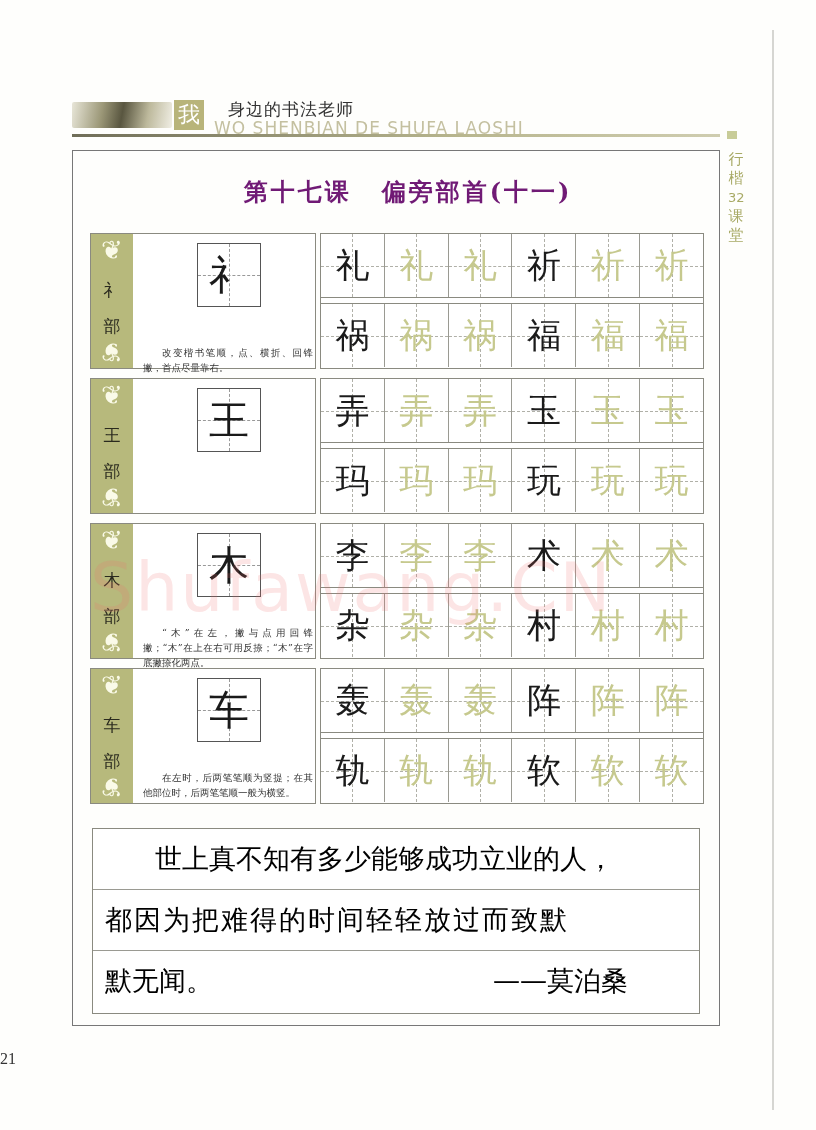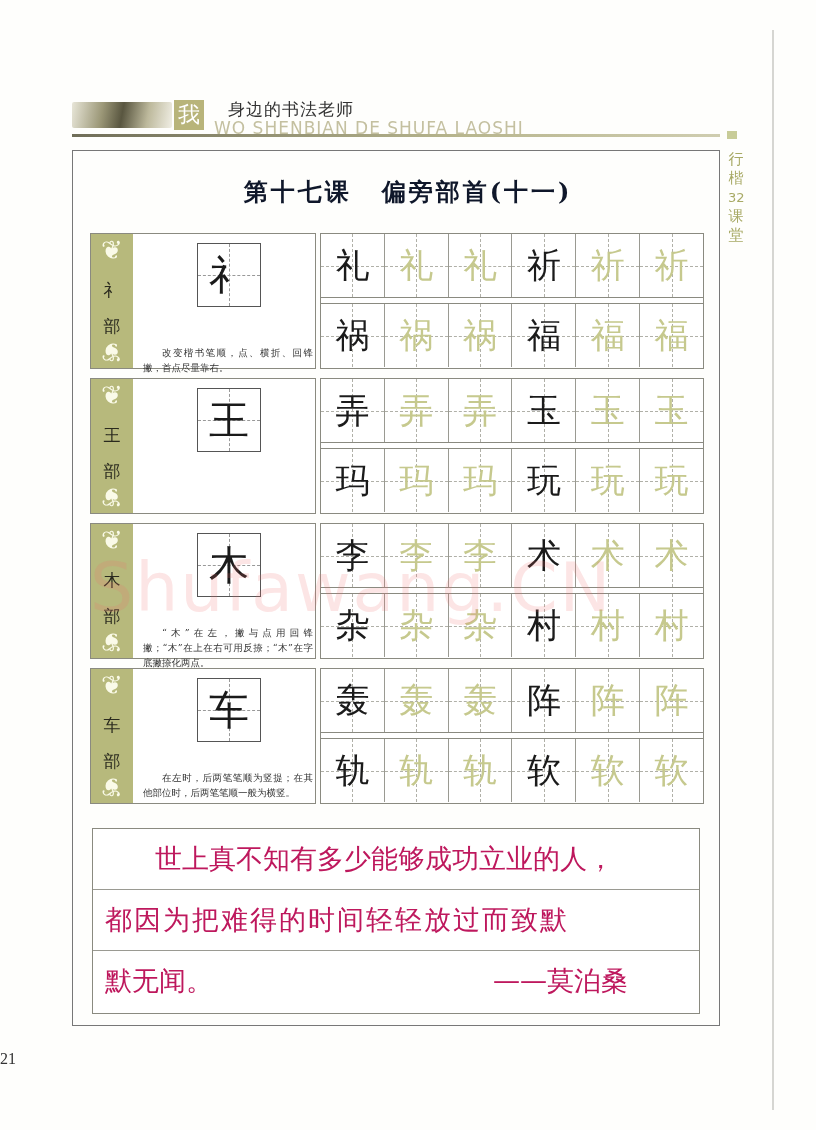--- a/index.html
+++ b/index.html
@@ -9,21 +9,21 @@
   .header{position:absolute;left:72px;top:96px;width:650px;height:40px;}
   .brush{position:absolute;left:0;top:6px;width:100px;height:26px;background:linear-gradient(100deg,#e8e6d8 0%,#9c9878 30%,#595640 50%,#bdb99c 75%,#f0eee4 100%);border-radius:2px;}
   .wo{position:absolute;left:102px;top:4px;width:30px;height:30px;background:#b8b47a;color:#fff;font-family:"DejaVu Sans",sans-serif;font-size:22px;line-height:30px;text-align:center;}
   .h-cn{position:absolute;left:136px;top:2px;font-family:"DejaVu Sans",sans-serif;font-size:17px;color:#333;letter-spacing:1px;margin-left:20px;}
   .h-en{position:absolute;left:142px;top:22px;font-family:"DejaVu Sans",sans-serif;font-size:17px;color:#c4c0a0;letter-spacing:1px;}
   .h-line{position:absolute;left:0;top:38px;width:648px;height:3px;background:linear-gradient(90deg,#6f6d58,#b8b68e 60%,#cfcdb0);}
   .h-sq{position:absolute;left:727px;top:131px;width:10px;height:8px;background:#c8cc98;}
   .side-tab{position:absolute;left:728px;top:150px;width:16px;font-family:"DejaVu Sans",sans-serif;font-size:15px;color:#a8aa66;text-align:center;line-height:19px;}
   
   .frame{position:absolute;left:72px;top:150px;width:648px;height:876px;border:1px solid #777;box-sizing:border-box;}
-  .lesson-title{position:absolute;left:0;width:100%;top:176px;text-align:center;font-size:24px;font-weight:bold;color:#0f172a;letter-spacing:3px;}
+  .lesson-title{position:absolute;left:0;width:100%;top:176px;text-align:center;font-size:24px;font-weight:bold;color:#701a75;letter-spacing:3px;}
   .lesson-title .gap{display:inline-block;width:30px;}
   
   .section{position:absolute;left:90px;width:618px;height:138px;}
   .info{position:absolute;left:0;top:0;width:226px;height:136px;border:1px solid #8a8a80;box-sizing:border-box;background:#fff;}
   .band{position:absolute;left:0;top:0;width:42px;height:100%;background:#b7b97c;}
   .orn{position:absolute;left:2px;width:38px;height:28px;display:flex;align-items:center;justify-content:center;color:#fafae8;font-size:26px;line-height:1;}
   .orn.top{top:2px;}
   .orn.bot{bottom:2px;transform:scaleY(-1);}
   .rad-label{position:absolute;left:0;width:42px;top:38px;text-align:center;font-family:"DejaVu Sans",sans-serif;font-size:17px;color:#2a2a1e;line-height:36px;}
   .demo{position:absolute;left:106px;top:9px;width:64px;height:64px;border:1px solid #555;box-sizing:border-box;}
@@ -38,21 +38,21 @@
   .sep{position:absolute;left:0;top:63px;width:100%;height:6px;border-top:1px solid #8a8a80;box-sizing:border-box;}
   .cell{position:relative;flex:1;border-right:1px solid #9a9a92;box-sizing:border-box;}
   .cell:last-child{border-right:none;}
   .cell .vh{position:absolute;left:0;top:50%;width:100%;border-top:1px dashed #b0b0a8;}
   .cell .vv{position:absolute;top:0;left:50%;height:100%;border-left:1px dashed #b0b0a8;}
   .cell .ch{position:absolute;inset:0;display:flex;align-items:center;justify-content:center;font-size:34px;font-family:"DejaVu Serif",serif;}
   .cell.model .ch{color:#1b1b1b;}
   .cell.trace .ch{color:#c6c98e;}
   
   .quote{position:absolute;left:92px;top:828px;width:608px;height:186px;border:1px solid #8a8a80;box-sizing:border-box;background:#fff;}
-  .qline{position:absolute;left:0;width:100%;height:61px;border-bottom:1px solid #9a9a92;box-sizing:border-box;font-size:27px;line-height:60px;color:#be185d;font-family:"DejaVu Serif",serif;white-space:nowrap;}
+  .qline{position:absolute;left:0;width:100%;height:61px;border-bottom:1px solid #9a9a92;box-sizing:border-box;font-size:27px;line-height:60px;color:#000000;font-family:"DejaVu Serif",serif;white-space:nowrap;}
   .qline:last-child{border-bottom:none;}
   .q0{top:0;padding-left:62px;}
   .q1{top:61px;padding-left:12px;letter-spacing:2px;}
   .q2{top:122px;padding-left:12px;}
   .q2 .author{position:absolute;left:400px;top:0;}
   .page-num{position:absolute;left:0;width:100%;top:1050px;font-size:16px;color:#333;font-family:"Liberation Serif",serif;}
   .watermark{position:absolute;left:90px;top:548px;font-family:"DejaVu Sans",sans-serif;font-size:68px;color:rgba(240,110,110,0.18);letter-spacing:2px;pointer-events:none;}
 </style>
 </head>
 <body>

